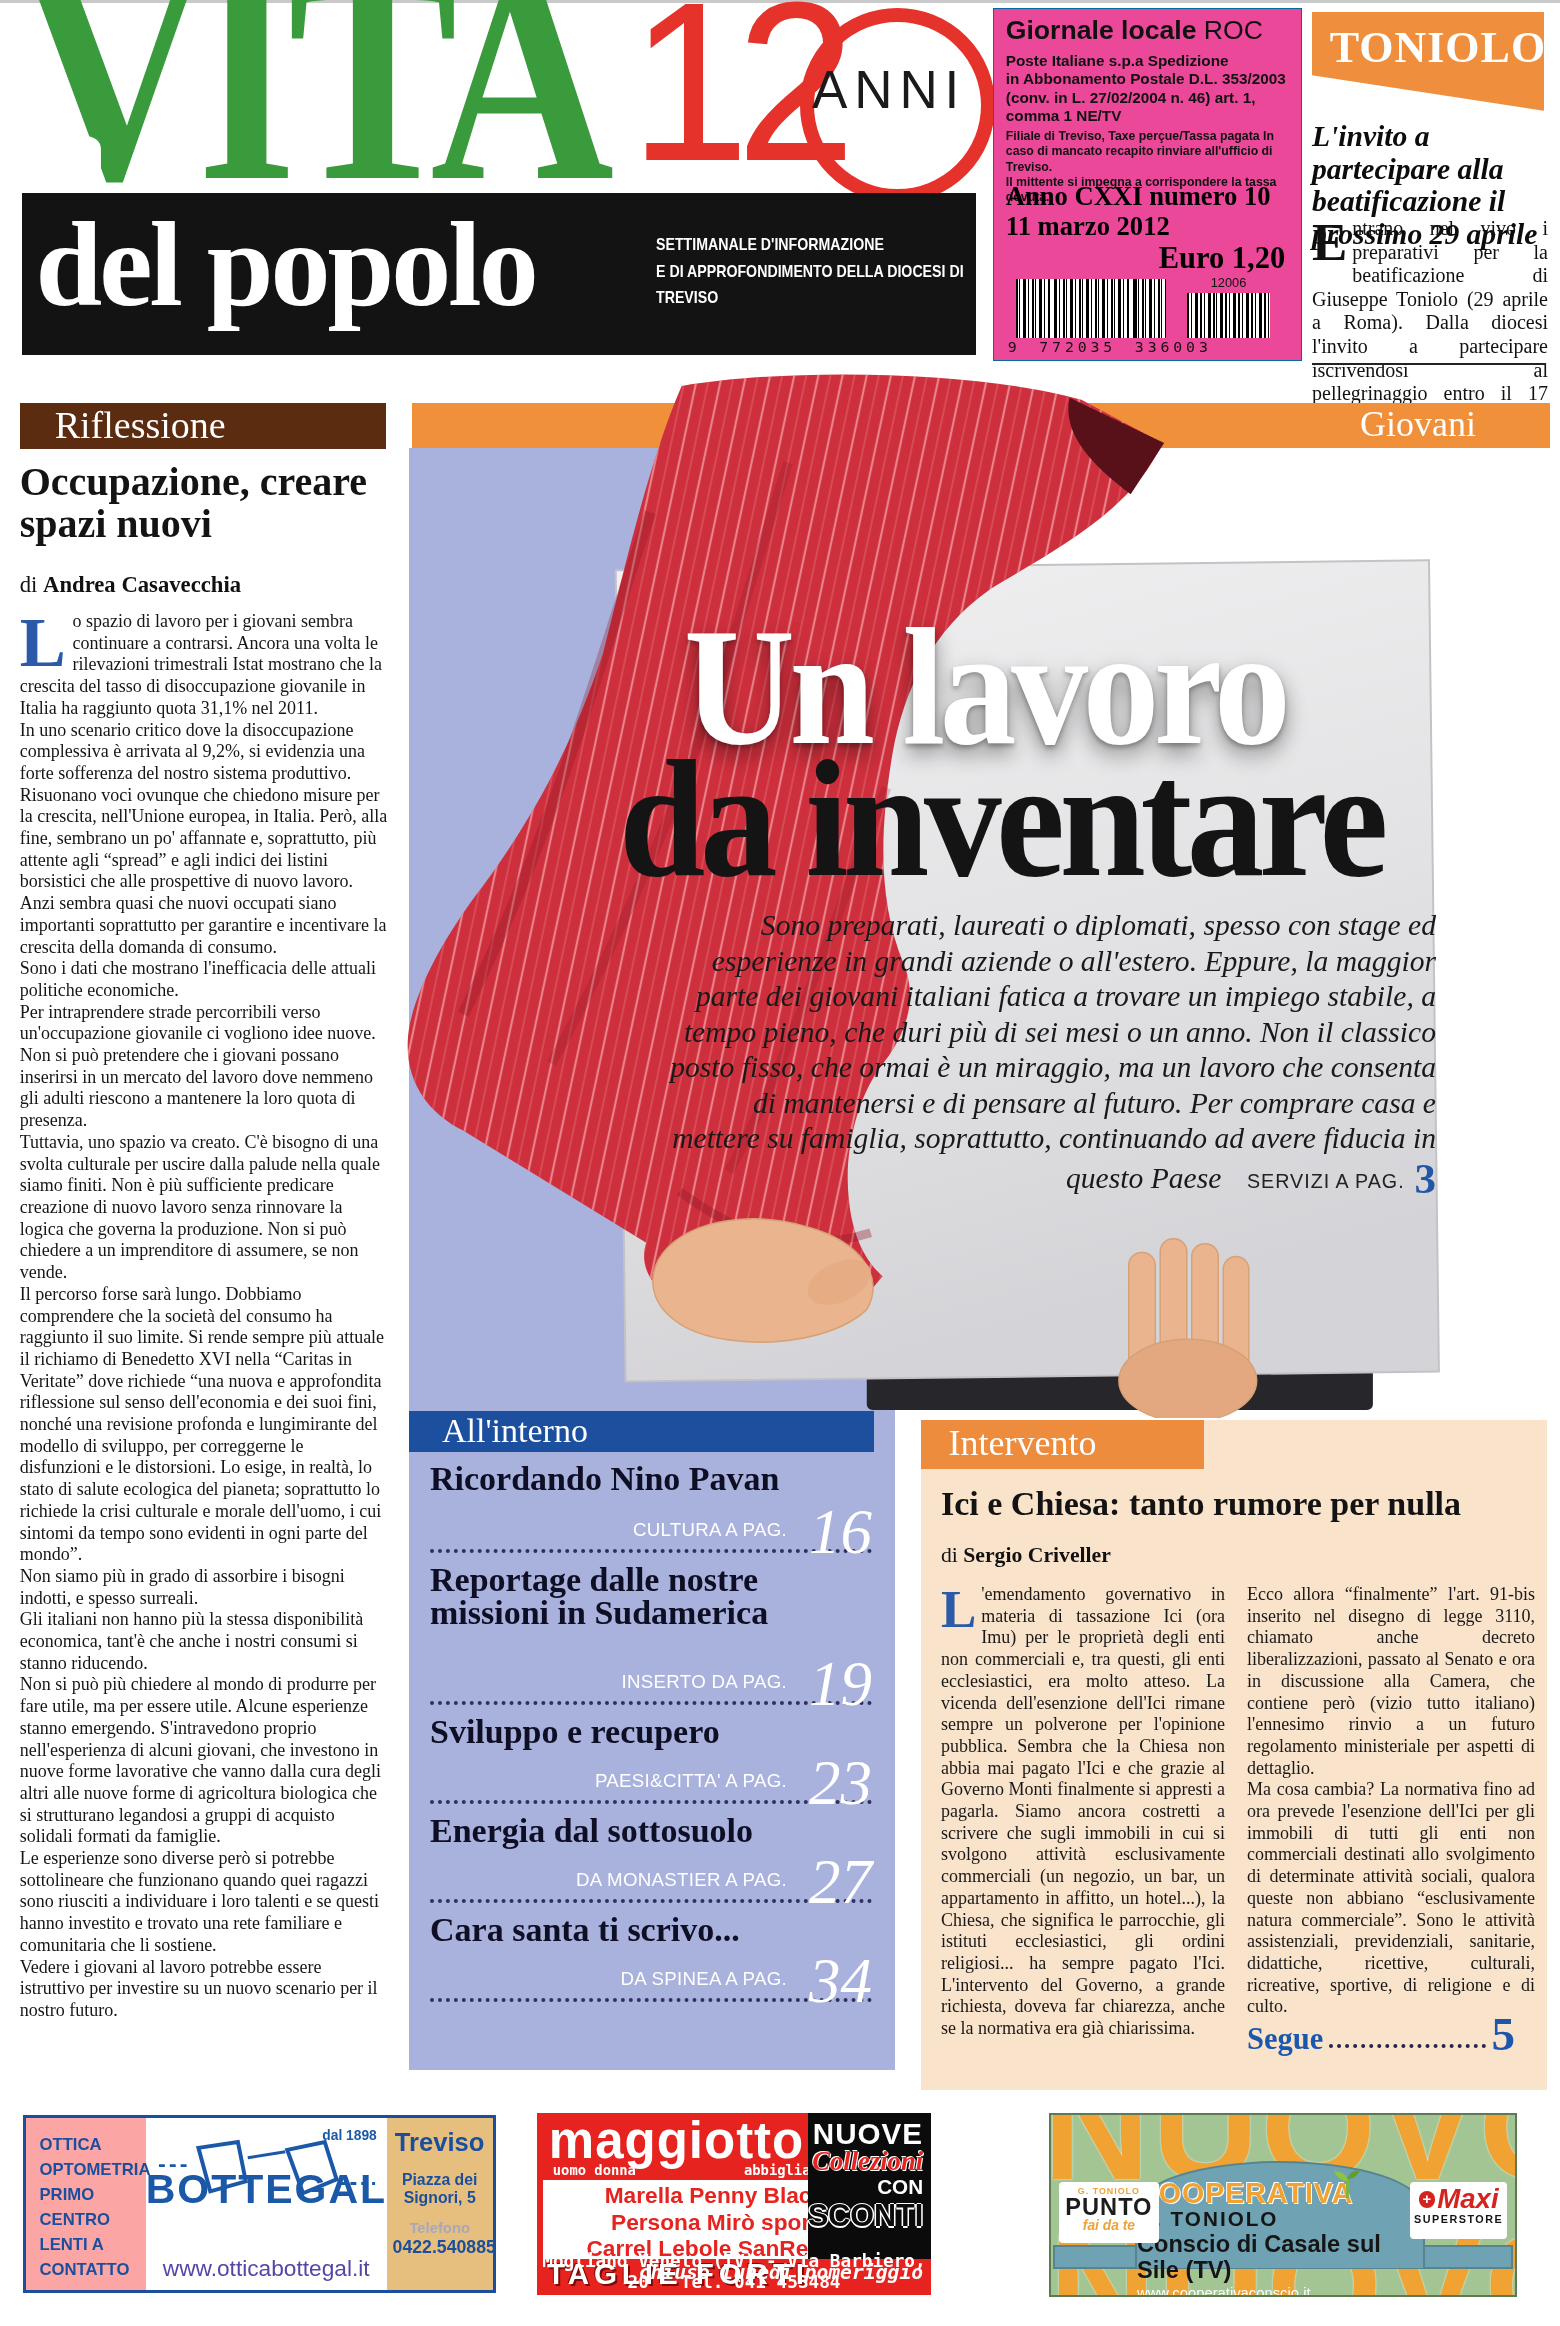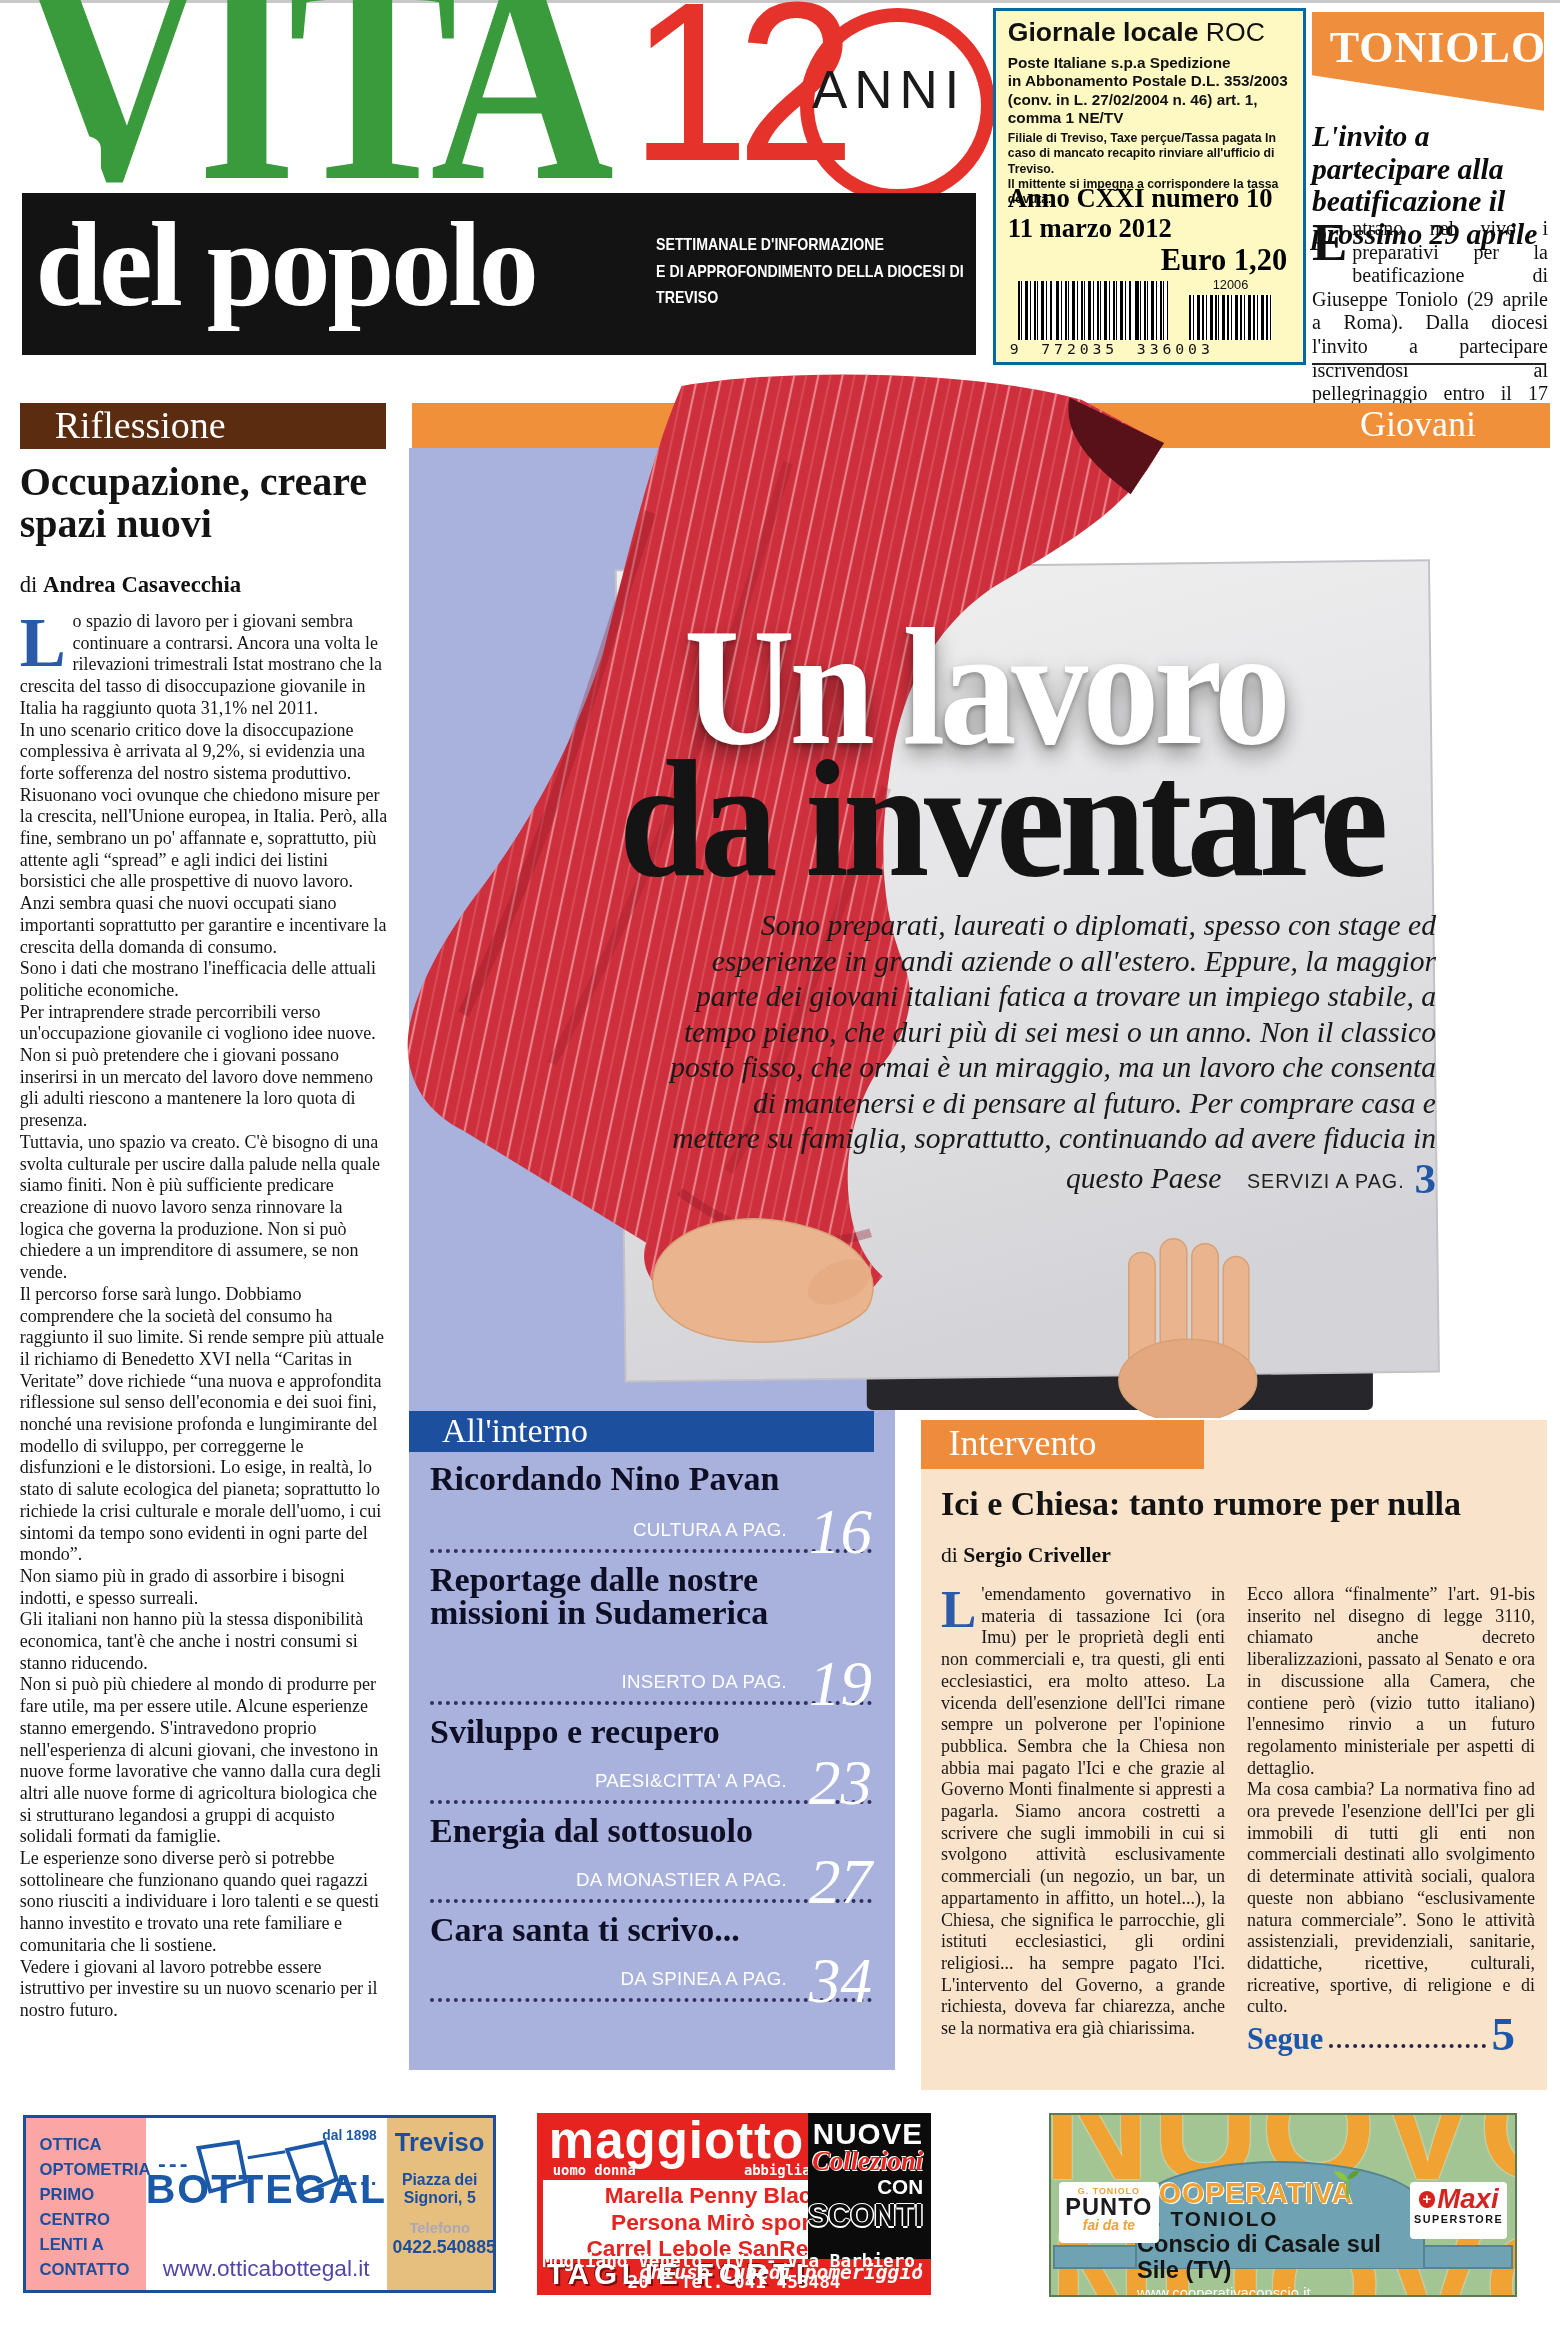--- a/index.html
+++ b/index.html
@@ -19,21 +19,21 @@
         letter-spacing:-13.8px;transform:scaleX(.95);transform-origin:0 0;z-index:1;}
   .m-ring{left:800px;top:7.9px;width:167px;height:167px;border:14.8px solid #e5322b;border-radius:50%;z-index:1;}
   .m-anni{left:812px;top:63px;font:400 53px/1 "Liberation Sans",sans-serif;color:#1a1a1a;
           letter-spacing:6.9px;z-index:2;}
   .m-blackbar{left:21.7px;top:193px;width:954px;height:162px;background:#131313;z-index:2;}
   .m-delpopolo{left:13.8px;top:11.8px;font:bold 120px/1 "Liberation Serif",serif;color:#fff;letter-spacing:-3px;}
   .m-tagline{left:634px;top:39px;width:374px;font:bold 16.7px/1.6 "Liberation Sans",sans-serif;
              color:#fff;transform:scaleX(.85);transform-origin:0 0;}
 
   
-  .infobox{left:993px;top:7.9px;width:307px;height:351px;background:#fef9c3;border:3px solid #0369a1;z-index:2;}
+  .infobox{left:993px;top:7.9px;width:307px;height:351px;background:#ec4899;border:1px solid #0369a1;z-index:2;}
   .ib-title{left:11.8px;top:7.9px;font:bold 26.6px/1 "Liberation Sans",sans-serif;color:#111;}
   .ib-title .roc{font-weight:400;}
   .ib-postal{left:11.8px;top:43px;width:282px;font:bold 15.3px/1.2 "Liberation Sans",sans-serif;color:#111;}
   .ib-small{left:11.8px;top:120px;width:286px;font:bold 12.3px/1.25 "Liberation Sans",sans-serif;color:#111;}
   .ib-issue{left:11.8px;top:173px;font:bold 26.6px/1.12 "Liberation Serif",serif;color:#000;}
   .ib-price{right:15.8px;top:234px;font:bold 30.5px/1 "Liberation Serif",serif;color:#000;}
   .ib-bars{left:21.7px;top:270px;width:150px;height:59px;
       background:repeating-linear-gradient(90deg,#000 0 2px,#fff 2px 3px,#000 3px 3.9px,#fff 3.9px 6.9px,#000 6.9px 9.9px,#fff 9.9px 11.8px,#000 11.8px 12.8px,#fff 12.8px 15.8px);}
   .ib-bars2{left:193px;top:284px;width:83px;height:45px;
       background:repeating-linear-gradient(90deg,#000 0 2px,#fff 2px 3.9px,#000 3.9px 4.9px,#fff 4.9px 7.9px,#000 7.9px 10.8px,#fff 10.8px 12.8px);}

